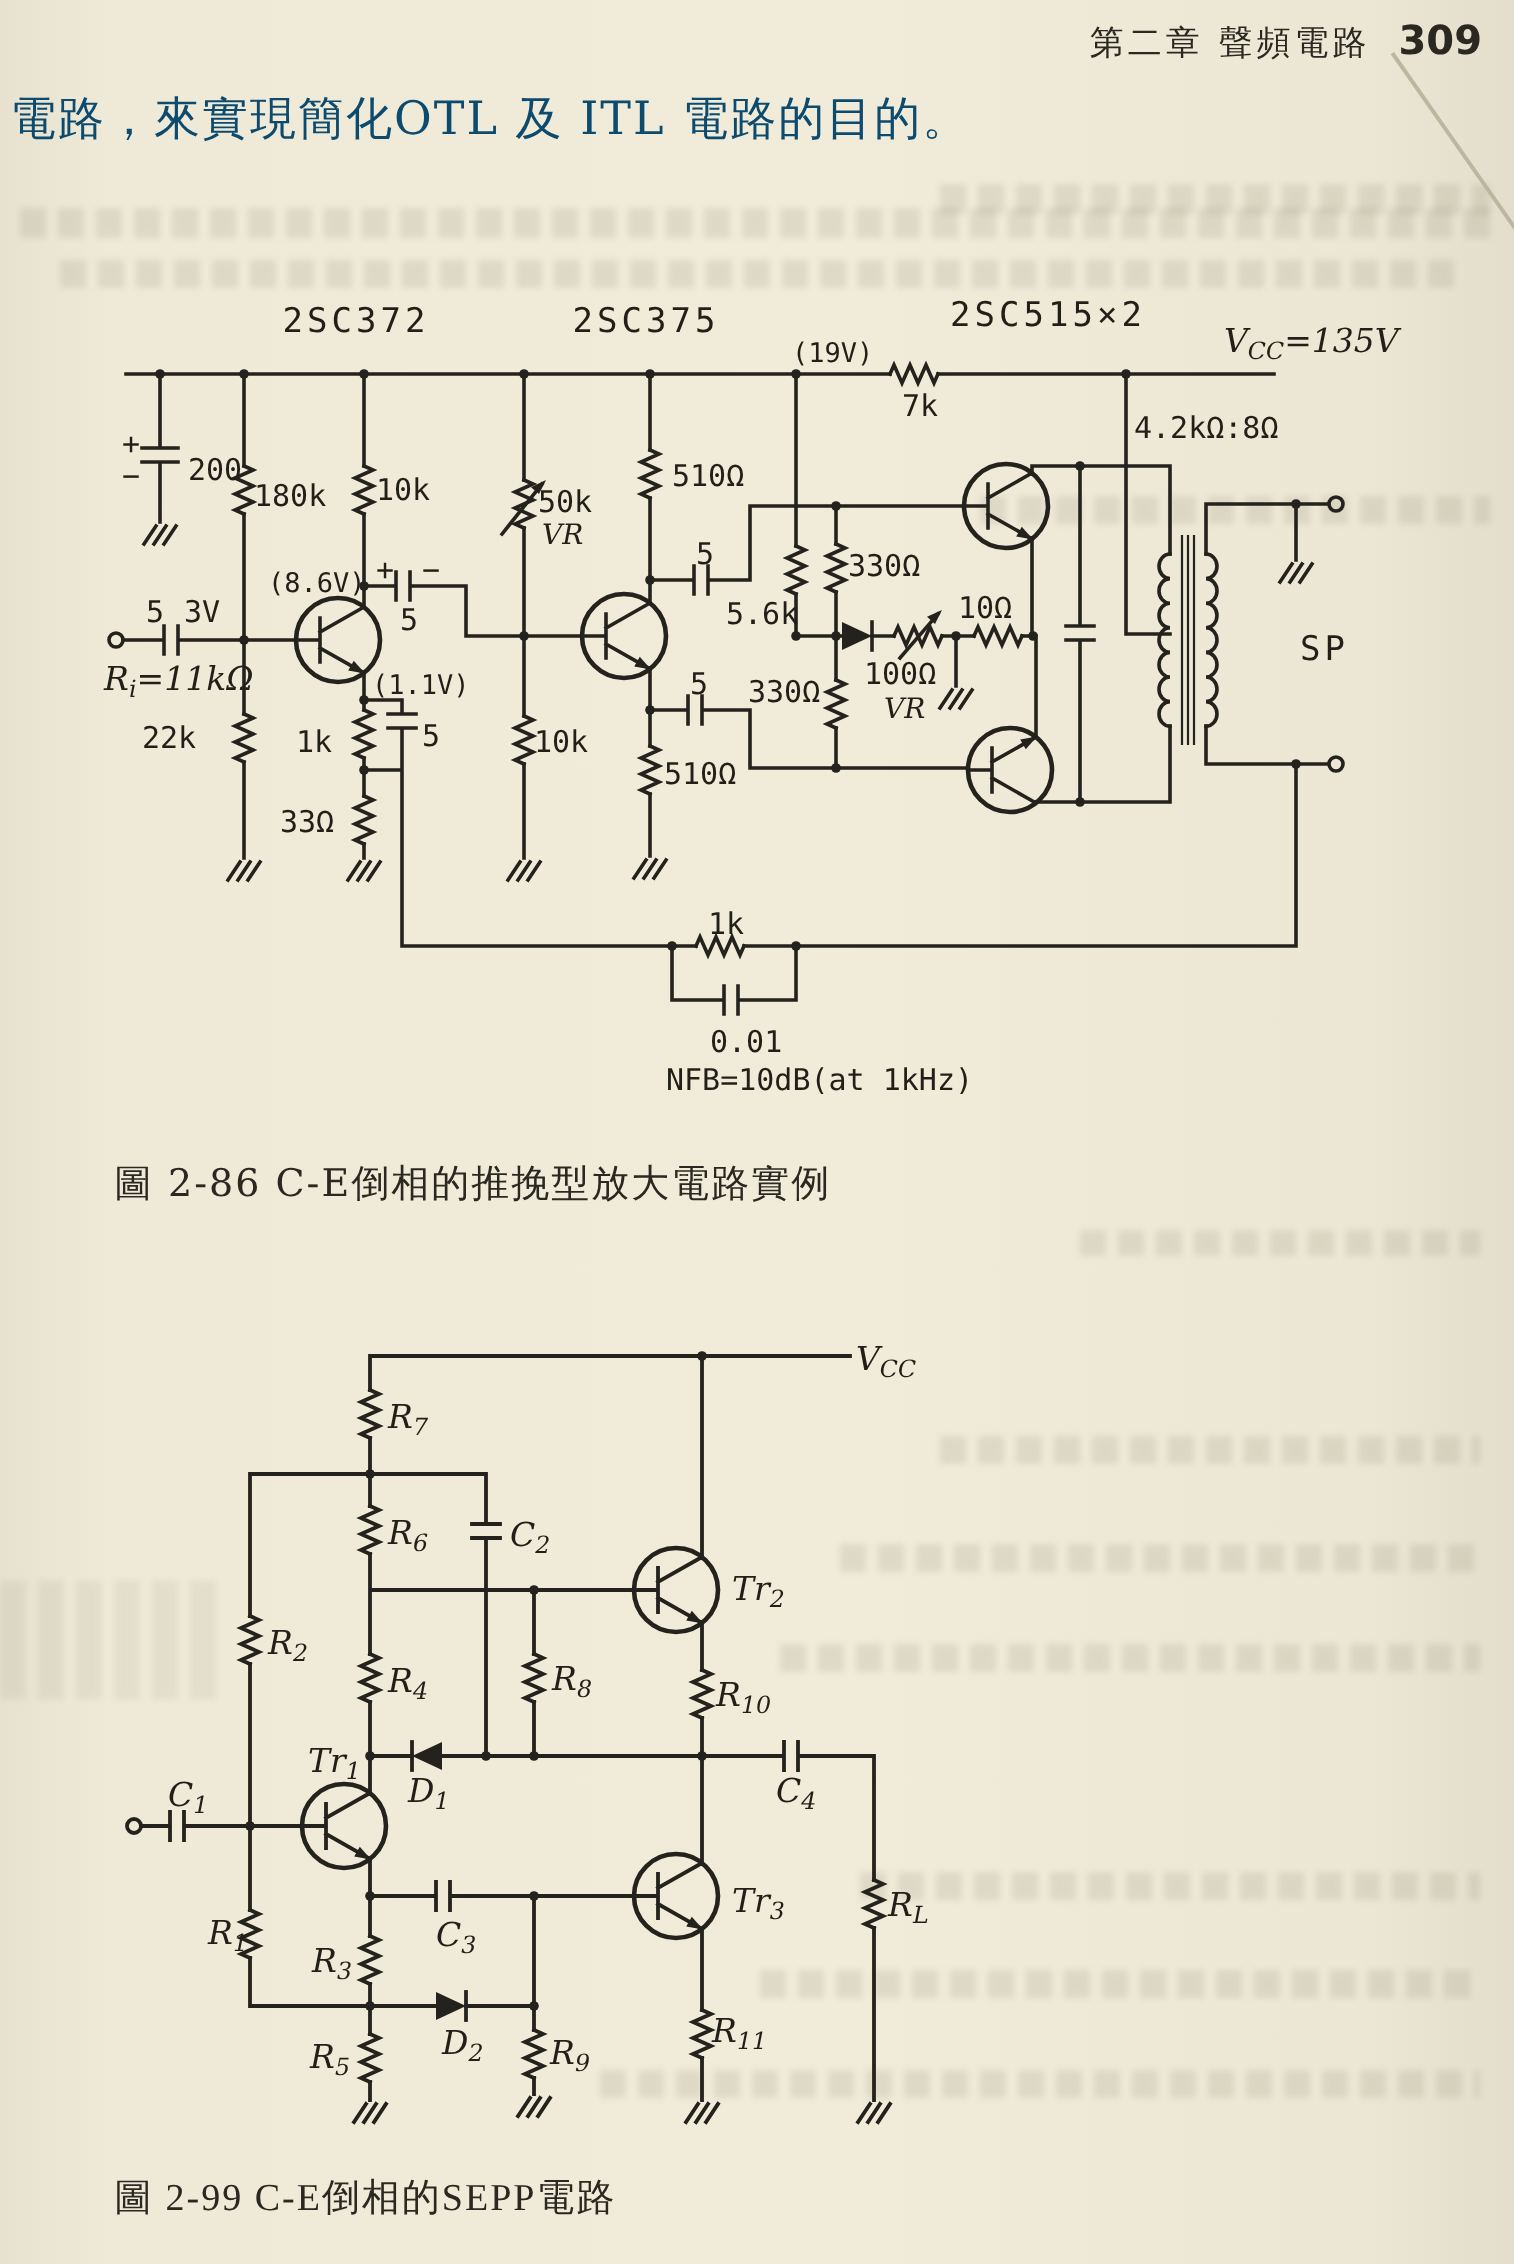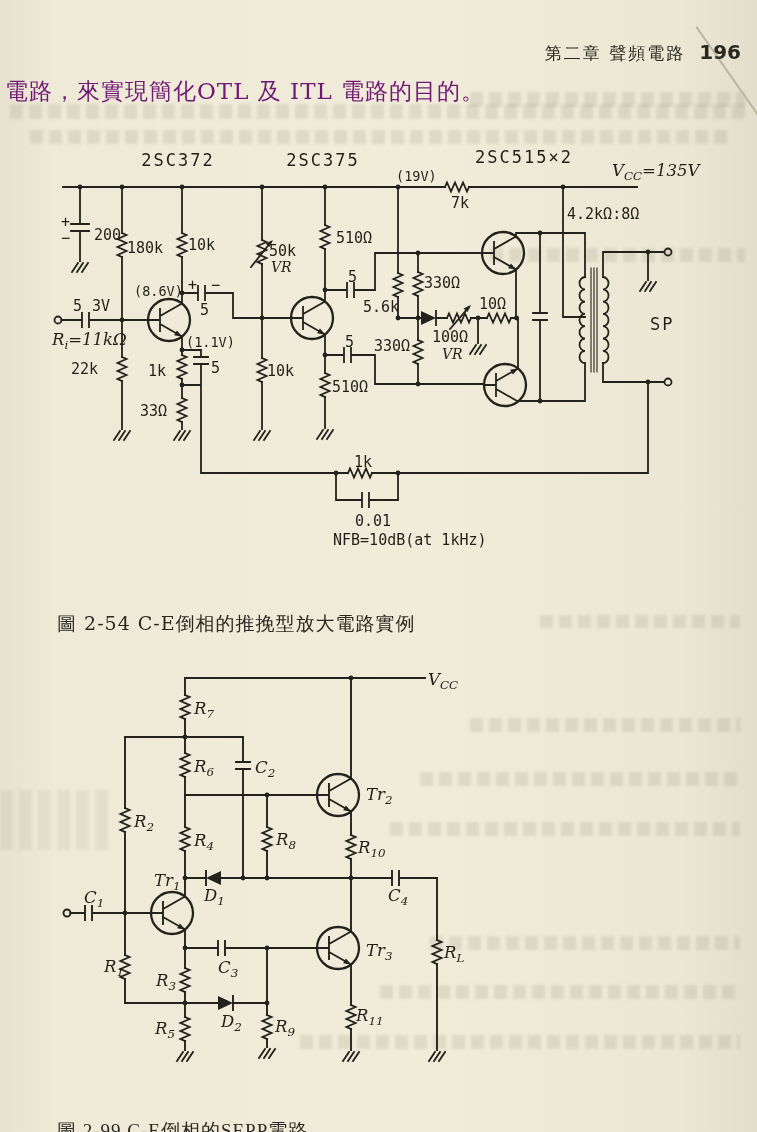--- a/index.html
+++ b/index.html
@@ -1,23 +1,23 @@
 <!DOCTYPE html>
 <html><head>
 <meta charset="utf-8">
 <style>
   html,body{margin:0;padding:0;}
   body{width:757px;height:1132px;position:relative;overflow:hidden;
        font-family:"DejaVu Serif", serif;
        background:linear-gradient(90deg,#e7e2cf 0%,#efead8 7%,#f1ecda 55%,#ece7d4 90%,#e3decb 100%);}
-  .abs{position:absolute;margin-top:32px;}
+  .abs{position:absolute;}
   .header{top:8px;right:16px;display:flex;align-items:baseline;gap:14px;color:#2a2820;}
   .header .chap{font-size:17px;letter-spacing:2px;}
   .header .pageno{font-size:20px;font-weight:bold;font-family:"DejaVu Sans",sans-serif;}
-  .intro{left:5px;top:44px;width:580px;font-size:23px;color:#701a75;letter-spacing:1px;}
+  .intro{left:5px;top:44px;width:580px;font-size:23px;color:#0c4a6e;letter-spacing:1px;}
   .caption{color:#2a2820;font-size:19px;letter-spacing:1px;}
   .cap1{left:57px;top:579px;}
   .cap2{left:57px;top:1086px;font-family:Liberation Serif, serif;}
   svg{position:absolute;left:0;top:0;}
   svg text{fill:#211f18;font-family:"DejaVu Sans Mono",monospace;font-size:15px;}
   svg text.big{font-size:17px;letter-spacing:2px;}
   svg text.sm{font-size:13.5px;}
   svg text.it{font-family:"DejaVu Serif",serif;font-style:italic;font-size:16.5px;}
   svg text.itsm{font-family:"DejaVu Serif",serif;font-style:italic;font-size:14px;}
   .bleed{position:absolute;filter:blur(1.7px);opacity:.12;
@@ -37,21 +37,21 @@
 <div class="bleed" style="left:420px;top:772px;width:320px;height:14px;"></div>
 <div class="bleed" style="left:390px;top:822px;width:350px;height:14px;"></div>
 <div class="bleed" style="left:430px;top:936px;width:310px;height:14px;"></div>
 <div class="bleed" style="left:380px;top:985px;width:360px;height:14px;"></div>
 <div class="bleed" style="left:300px;top:1035px;width:440px;height:14px;"></div>
 <div class="bleed" style="left:0px;top:790px;width:110px;height:60px;opacity:.08;"></div>
 <div class="crease" style="left:697px;top:26px;"></div>
 
 <div class="abs header">
   <span class="chap">第二章 聲頻電路</span>
-  <span class="pageno">196</span>
+  <span class="pageno">309</span>
 </div>
 
 <div class="abs intro">電路，來實現簡化OTL 及 ITL 電路的目的。</div>
 
 <svg width="757" height="1132" viewBox="0 0 757 1132">
   <defs>
     <path id="zz" d="M0 0 L4.5 2 L-4.5 6 L4.5 10 L-4.5 14 L4.5 18 L-4.5 22 L0 24" fill="none"></path>
     <g id="npn">
       <circle cx="0" cy="0" r="21" fill="none" stroke-width="2.3"></circle>
       <path d="M-21 0 H-9 M-9 -11 V11 M-9 -4 L13 -16.5 M-9 4 L13 16.5" fill="none"></path>
@@ -310,14 +310,14 @@
     <text class="it" x="221" y="1027"><tspan>D</tspan><tspan dy="3.5" font-size="72%">2</tspan></text>
     <text class="it" x="155" y="1034"><tspan>R</tspan><tspan dy="3.5" font-size="72%">5</tspan></text>
     <text class="it" x="275" y="1032"><tspan>R</tspan><tspan dy="3.5" font-size="72%">9</tspan></text>
     <text class="it" x="366" y="956"><tspan>Tr</tspan><tspan dy="3.5" font-size="72%">3</tspan></text>
     <text class="it" x="356" y="1021"><tspan>R</tspan><tspan dy="3.5" font-size="72%">11</tspan></text>
     <text class="it" x="388" y="901"><tspan>C</tspan><tspan dy="3.5" font-size="72%">4</tspan></text>
     <text class="it" x="444" y="958"><tspan>R</tspan><tspan dy="3.5" font-size="72%">L</tspan></text>
   </g>
 </svg>
 
-<div class="abs caption cap1">圖 2-54 C-E倒相的推挽型放大電路實例</div>
+<div class="abs caption cap1">圖 2-86 C-E倒相的推挽型放大電路實例</div>
 <div class="abs caption cap2">圖 2-99 C-E倒相的SEPP電路</div>
 
 </body></html>

